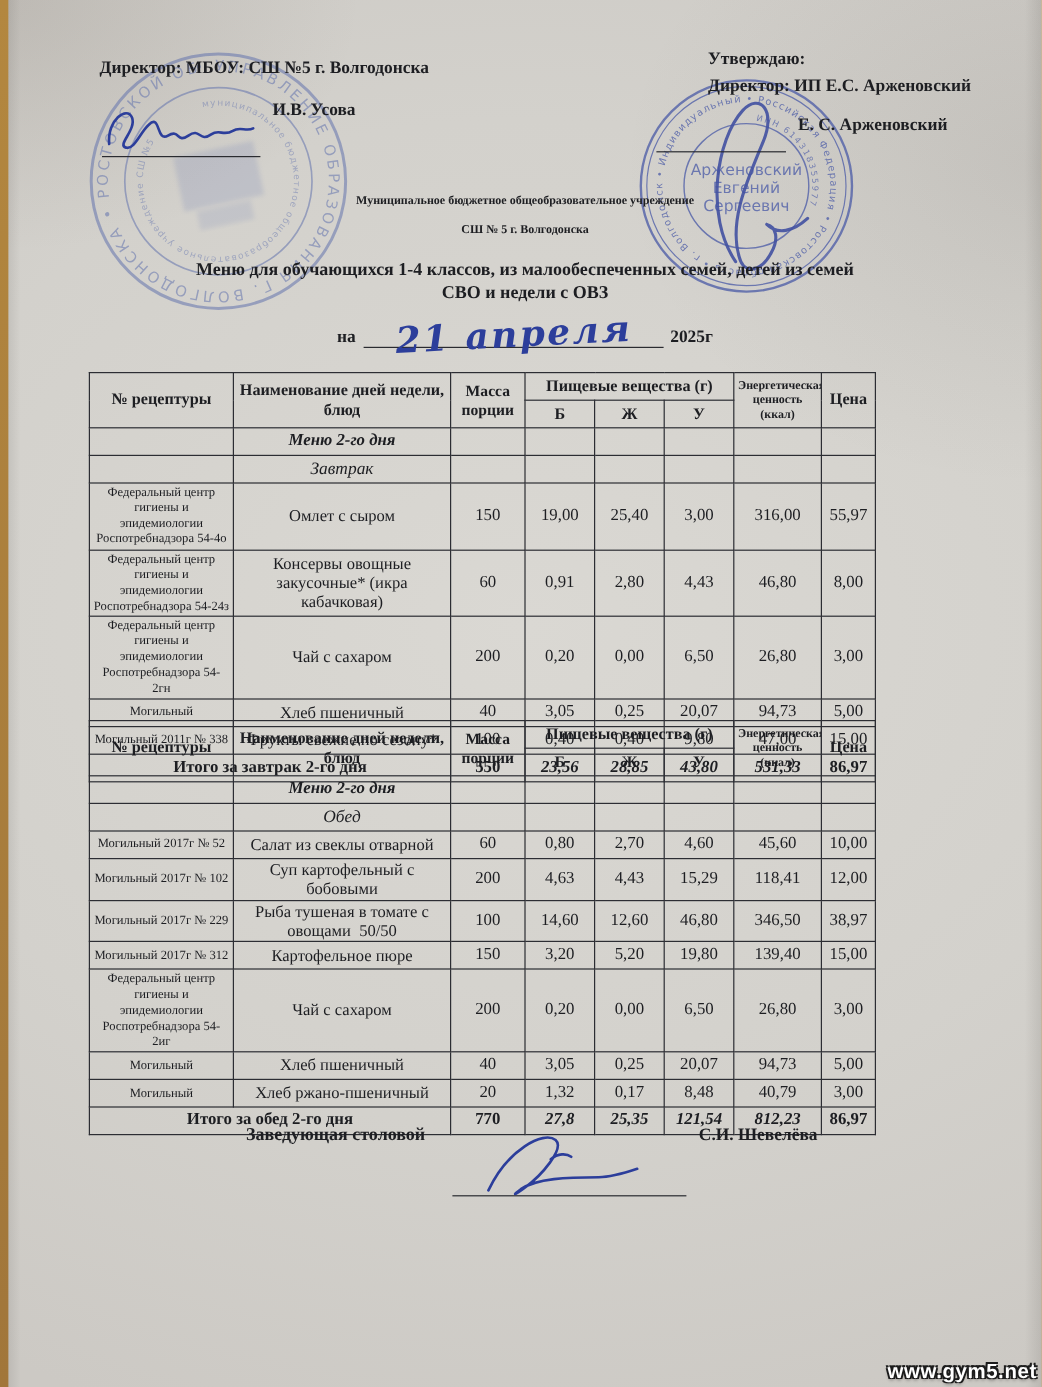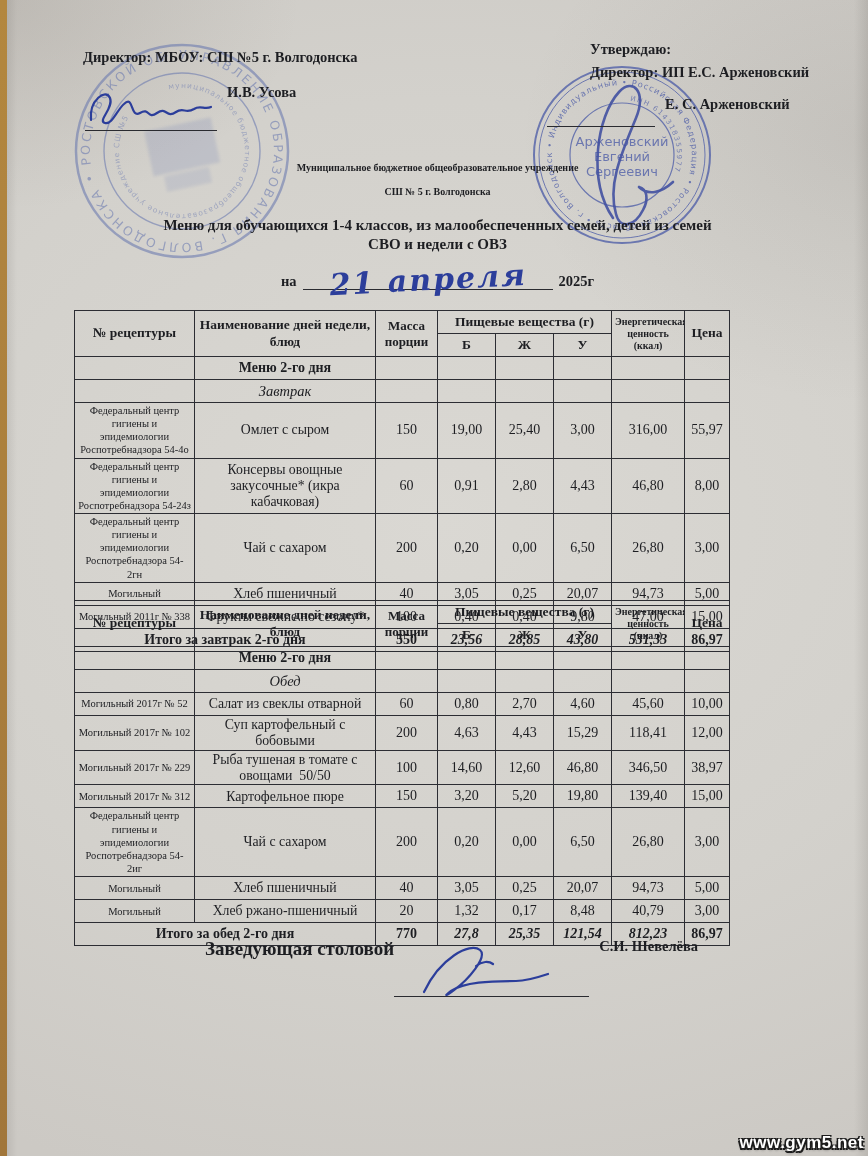--- a/index.html
+++ b/index.html
@@ -49,29 +49,29 @@
   }
   col.c0{width:120px}col.c1{width:181px}col.c2{width:62px}
   col.c3{width:58px}col.c4{width:58px}col.c5{width:58px}
   col.c6{width:73px}col.c7{width:45px}
   th{font-weight:bold;font-size:13.5px;line-height:1.2;}
   th.th-energy{font-size:10px;}
   th.th-mass{font-size:13px;}
   td.recipe-cell{font-size:10.5px;line-height:1.25;padding:2px 2px;}
   td.dish-cell{text-align:left;font-size:13.8px;padding-left:5px;line-height:1.15;}
   td.val-cell{font-size:14px;}
-  td.section-label{text-align:left;font-weight:bold;font-size:14px;padding-left:5px;}
+  td.section-label{text-align:left;font-weight:bold;font-size:14px;padding-left:5px;font-style:italic;}
   td.meal-label{font-weight:normal;font-style:italic;font-size:14.5px;}
   td.total-label{text-align:right;font-weight:bold;font-size:14px;padding-right:4px;}
   td.total-val{font-weight:bold;font-size:14px;}
   td.total-ital{font-style:italic;}
   
   .footer{left:198px;top:938px;height:64px;}
   .footer .sigline{width:195px;height:58px;}
-  .footer .label{font-size:19px;font-weight:600;margin-right:0;}
+  .footer .label{font-size:15px;font-weight:600;margin-right:23px;}
   
   .stamp{position:absolute;}
   .watermark{
     position:absolute;right:4px;bottom:3px;
     font-family:"Liberation Sans",sans-serif;font-weight:800;font-size:17px;
     color:#ffffff;letter-spacing:.5px;
     text-shadow:-1.5px -1.5px 0 #1c1c1c,1.5px -1.5px 0 #1c1c1c,
                 -1.5px 1.5px 0 #1c1c1c,1.5px 1.5px 0 #1c1c1c,0 2px 3px rgba(0,0,0,.45);
   }
 </style>

